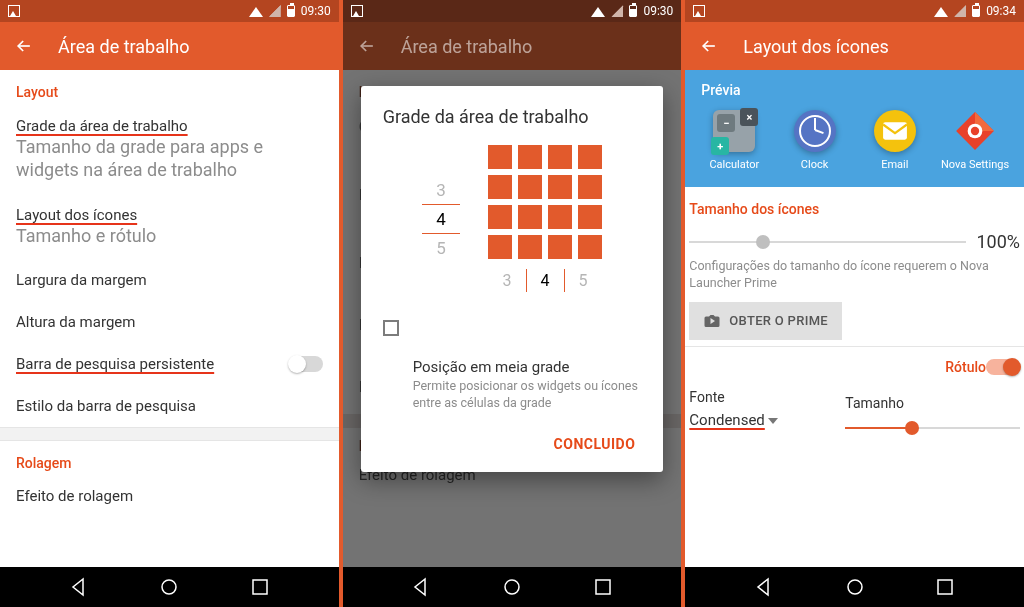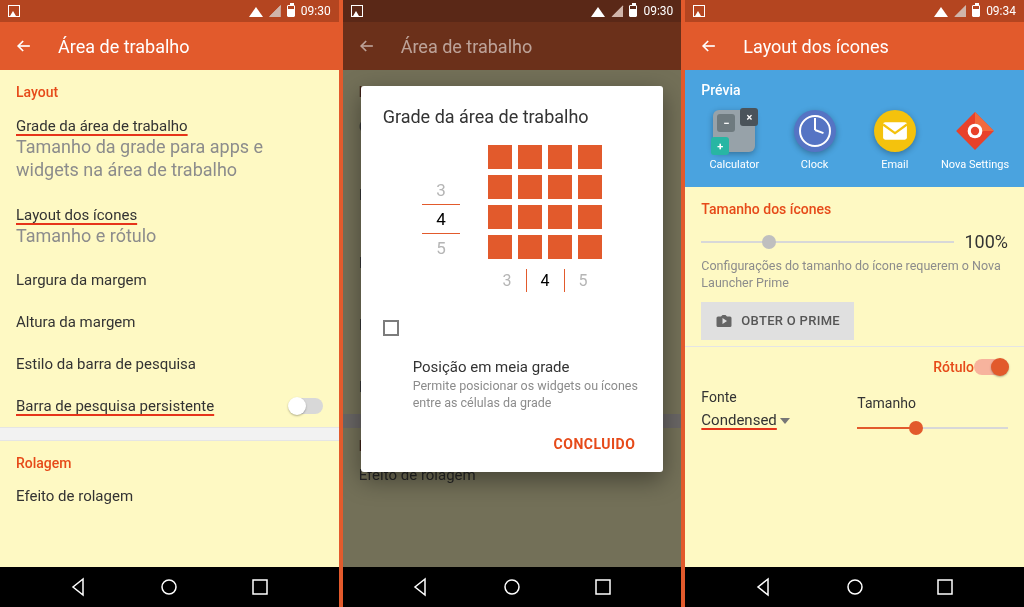--- a/index.html
+++ b/index.html
@@ -19,21 +19,21 @@
     margin:0;
     font-family:Roboto, "Segoe UI", Arial, sans-serif;
     background:var(--accent);
     width:1024px;
     height:607px;
     overflow:hidden;
     display:flex;
   }
   .phone {
     flex:1 1 0;
-    background:#fef9c3;
+    background:#ffffff;
     display:flex;
     flex-direction:column;
     position:relative;
     min-width:0;
     border-radius:32px;
   }
   .phone + .phone { border-left:4px solid var(--accent); }
 
   
   .status-bar {
@@ -139,21 +139,21 @@
   .calc .bl { left:-2px; bottom:-3px; background:#28b6a3; }
   .clock { background:#5574c4; position:relative; }
   .clock::after { content:""; position:absolute; width:28px; height:28px; border-radius:50%; border:2px solid #fff; }
   .clock .hand { position:absolute; background:#fff; width:2px; height:12px; left:calc(50% - 1px); top:8px; transform-origin:bottom center; }
   .clock .hand.h2 { transform:rotate(110deg); height:9px; top:11px; }
   .mail { background:#f4c20d; position:relative; }
   .mail svg { width:26px; height:20px; }
   .nova { background:transparent; box-shadow:none; }
   .nova svg { width:42px; height:42px; }
 
-  .sec3-body { padding:14px 16px 6px; }
+  .sec3-body { padding:14px 4px 6px; }
   .sec3-header { color:var(--accent-text); font-size:14px; font-weight:500; margin-bottom:14px; }
   .slider-row { display:flex; align-items:center; gap:10px; }
   .slider-track { flex:1; height:2px; background:#d8d8d8; position:relative; }
   .slider-thumb { position:absolute; top:-6px; width:14px; height:14px; border-radius:50%; background:#bfbfbf; }
   .slider-val { font-size:18px; color:#333; }
   .slider-note { font-size:12.5px; color:#8c8c8c; margin-top:6px; line-height:1.35; }
   .grey-btn { margin-top:10px; display:inline-flex; align-items:center; gap:8px; background:#e0e0e0; padding:10px 14px; color:#555; font-size:13px; font-weight:500; letter-spacing:.3px; }
   .grey-btn svg { width:18px; height:18px; }
 
   .rotulo-row { display:flex; align-items:center; justify-content:flex-end; }
@@ -218,29 +218,29 @@
     </div>
 
     <div class="list-item">
       <div class="grow">
           <div class="list-title">Altura da margem</div>
         </div>
     </div>
 
     <div class="list-item">
       <div class="grow">
+          <div class="list-title ul">Barra de pesquisa persistente</div>
+        </div>
+      <div class="switch"></div>
+    </div>
+
+    <div class="list-item">
+      <div class="grow">
           <div class="list-title">Estilo da barra de pesquisa</div>
         </div>
-    </div>
-
-    <div class="list-item">
-      <div class="grow">
-          <div class="list-title ul">Barra de pesquisa persistente</div>
-        </div>
-      <div class="switch"></div>
     </div>
 
     <div class="gap-band"></div>
 
     <div class="section-header">Rolagem</div>
     <div class="list-item">
       <div class="grow">
           <div class="list-title">Efeito de rolagem</div>
         </div>
     </div>

